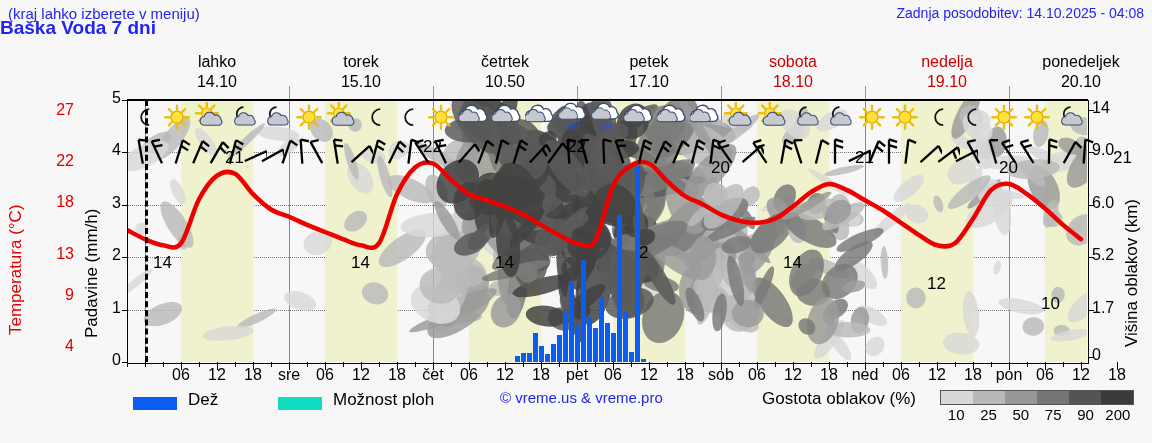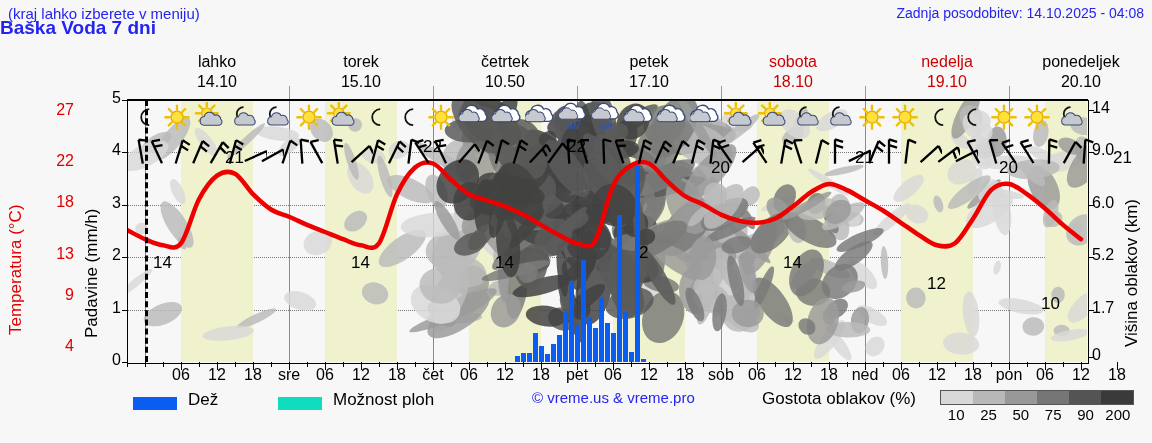--- a/index.html
+++ b/index.html
@@ -58,21 +58,21 @@
   #xticks{position:absolute;left:127px;top:362px;width:960px;height:8px;}
   .xt{position:absolute;top:0;width:1px;height:5px;background:#000;}
   .xt.big{height:8px;}
   #xlabels{position:absolute;left:0px;top:366px;width:1152px;height:20px;}
   .xl{position:absolute;top:0;font-size:16px;color:#000;text-align:center;transform:translateX(-50%);}
 
   
   #legend{position:absolute;left:0;top:388px;width:1152px;height:46px;}
   .lg-sw{position:absolute;width:44px;height:13px;}
   .lg-tx{position:absolute;font-size:17px;color:#000;}
-  #copyright{position:absolute;left:500px;top:389px;font-size:15px;color:#2424f0;margin-left:32px;}
+  #copyright{position:absolute;left:500px;top:389px;font-size:15px;color:#2424f0;}
   #cloudlegend-title{position:absolute;left:762px;top:389px;font-size:17px;color:#000;}
   #cloudlegend-scale{position:absolute;left:940px;top:390px;width:194px;height:15px;display:flex;border:1px solid #555;box-sizing:border-box;}
   #cloudlegend-scale div{flex:1;height:100%;}
   #cloudlegend-ticks{position:absolute;left:934px;top:406px;width:210px;height:20px;}
   .cl-t{position:absolute;font-size:15px;color:#000;text-align:center;transform:translateX(-50%);}
 </style>
 </head>
 <body>
 
 <div class="hdr">

